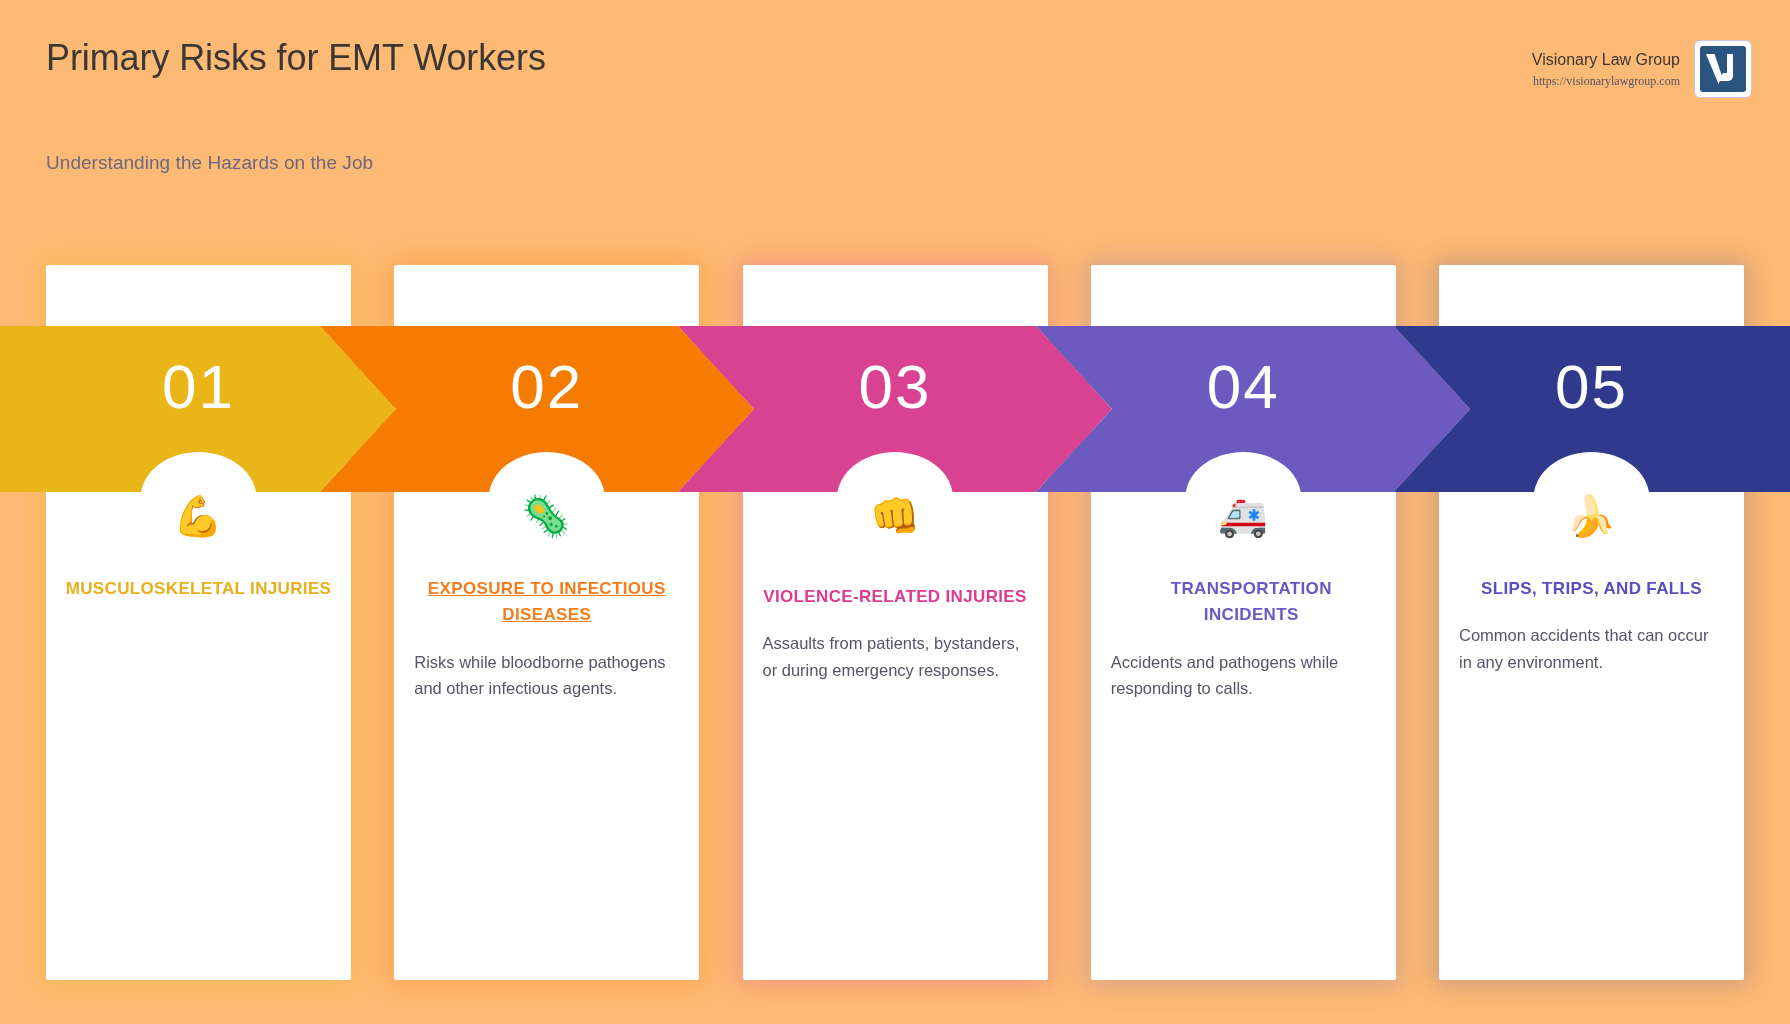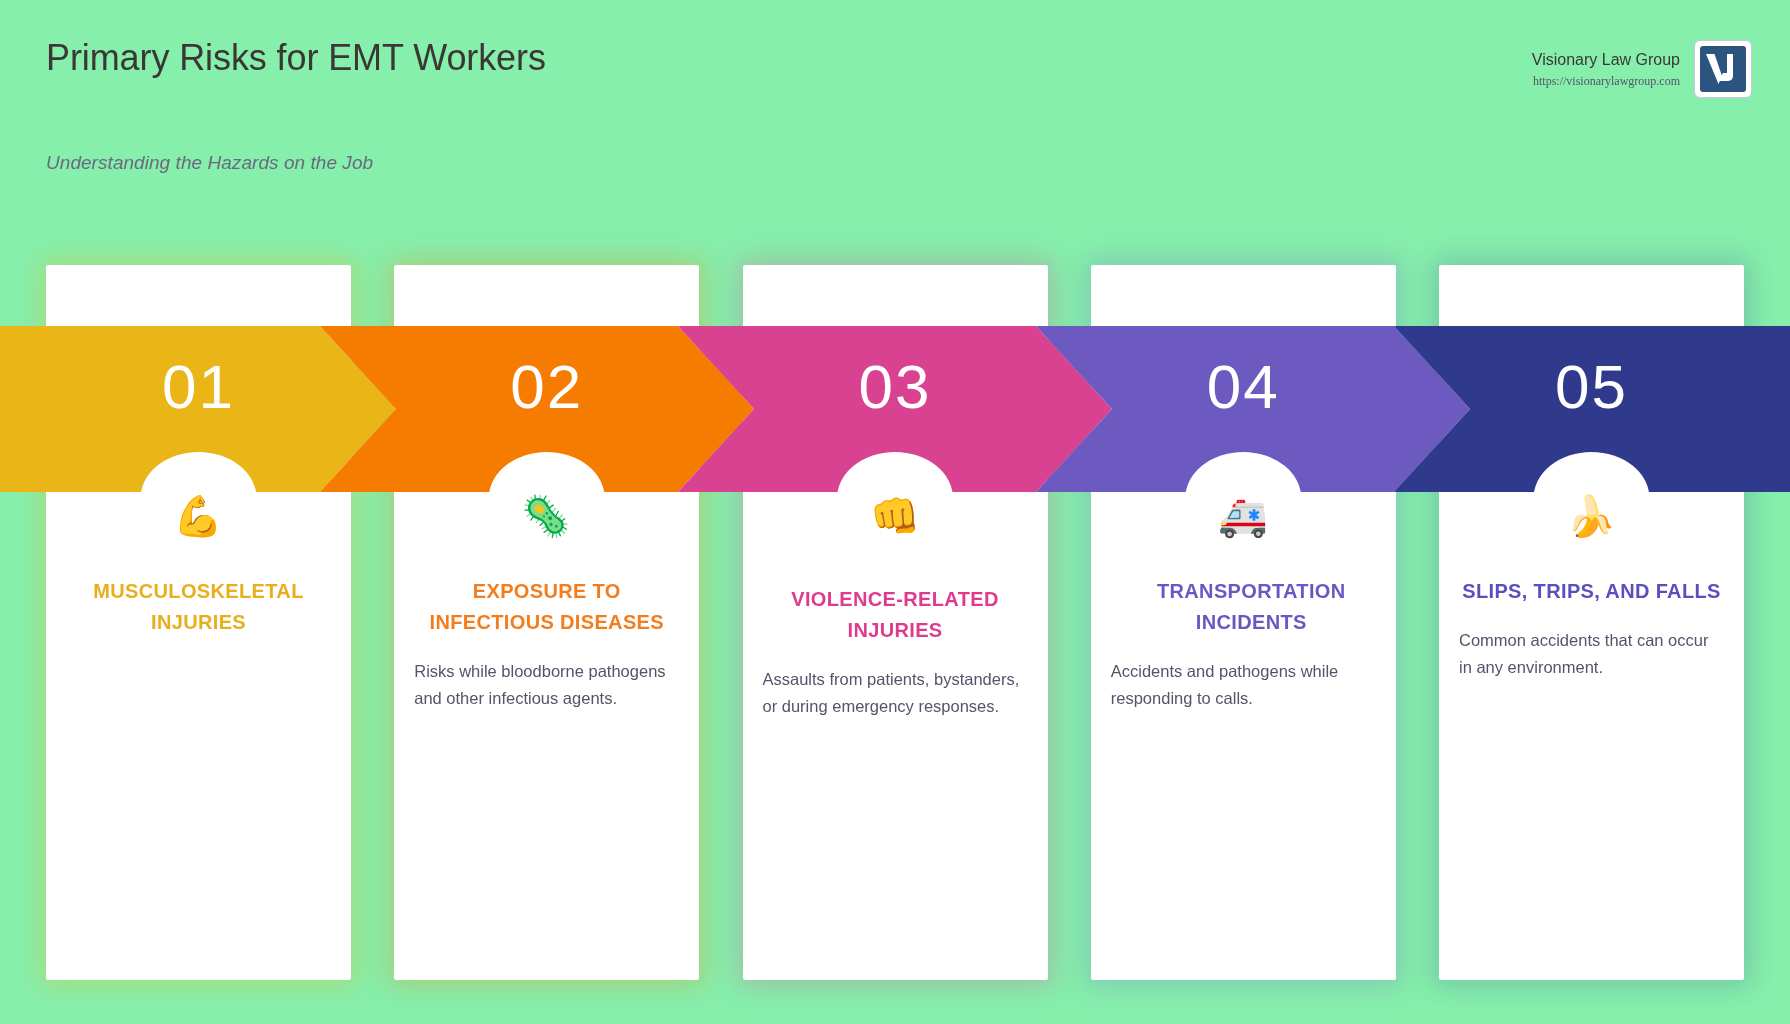--- a/index.html
+++ b/index.html
@@ -8,21 +8,21 @@
     height: 1024px;
     background: #ffffff;
     font-family: "Liberation Sans", "DejaVu Sans", sans-serif;
     overflow: hidden;
   }
 
   #root {
     position: relative;
     width: 1790px;
     height: 1024px;
-    background: #86efac;
+    background: #fdba74;
   }
 
   
   .header {
     position: absolute;
     left: 0; top: 0;
     width: 1790px;
     height: 200px;
   }
   .title {
@@ -37,21 +37,20 @@
     letter-spacing: -0.1px;
   }
   .subtitle {
     position: absolute;
     left: 46px;
     top: 152px;
     font-size: 19px;
     font-weight: 400;
     color: #6b6880;
     letter-spacing: 0.05px;
-    font-style: italic;
   }
 
   .brand {
     position: absolute;
     right: 38px;
     top: 40px;
     display: flex;
     align-items: center;
     gap: 14px;
   }
@@ -134,21 +133,21 @@
   .card-icon {
     font-size: 40px;
     line-height: 1;
     height: 48px;
     display: flex;
     align-items: center;
     justify-content: center;
     margin-bottom: 36px;
   }
   .card-heading {
-    font-size: 20px;
+    font-size: 17px;
     font-weight: 700;
     line-height: 1.55;
     letter-spacing: 0.35px;
     text-transform: uppercase;
     margin-bottom: 20px;
   }
   .card-desc {
     font-size: 16.5px;
     font-weight: 400;
     line-height: 1.62;
@@ -185,21 +184,21 @@
   <div class="cards">
     <div class="card" style="box-shadow: rgba(234, 181, 23, 0.3) 0px 0px 26px 6px;">
       <div class="card-inner">
         <div class="card-icon">💪</div>
         <div class="card-heading" style="color: rgb(232, 174, 28);">MUSCULOSKELETAL INJURIES</div>
       </div>
     </div>
     <div class="card" style="box-shadow: rgba(245, 124, 0, 0.28) 0px 0px 26px 6px;">
       <div class="card-inner">
         <div class="card-icon">🦠</div>
-        <div class="card-heading" style="color: rgb(245, 124, 26);">EXPOSURE TO INFECTIOUS DISEASES</div>
+        <div class="card-heading" style="color: rgb(245, 124, 26); text-decoration: underline;">EXPOSURE TO INFECTIOUS DISEASES</div>
         <div class="card-desc">Risks while bloodborne pathogens and other infectious agents.</div>
       </div>
     </div>
     <div class="card" style="box-shadow: rgba(217, 65, 145, 0.26) 0px 0px 26px 6px;">
       <div class="card-inner">
         <div class="card-icon">👊</div>
         <div class="card-heading" style="color: rgb(222, 59, 143); margin-top: 44px;">VIOLENCE-RELATED INJURIES</div>
         <div class="card-desc">Assaults from patients, bystanders, or during emergency responses.</div>
       </div>
     </div>

